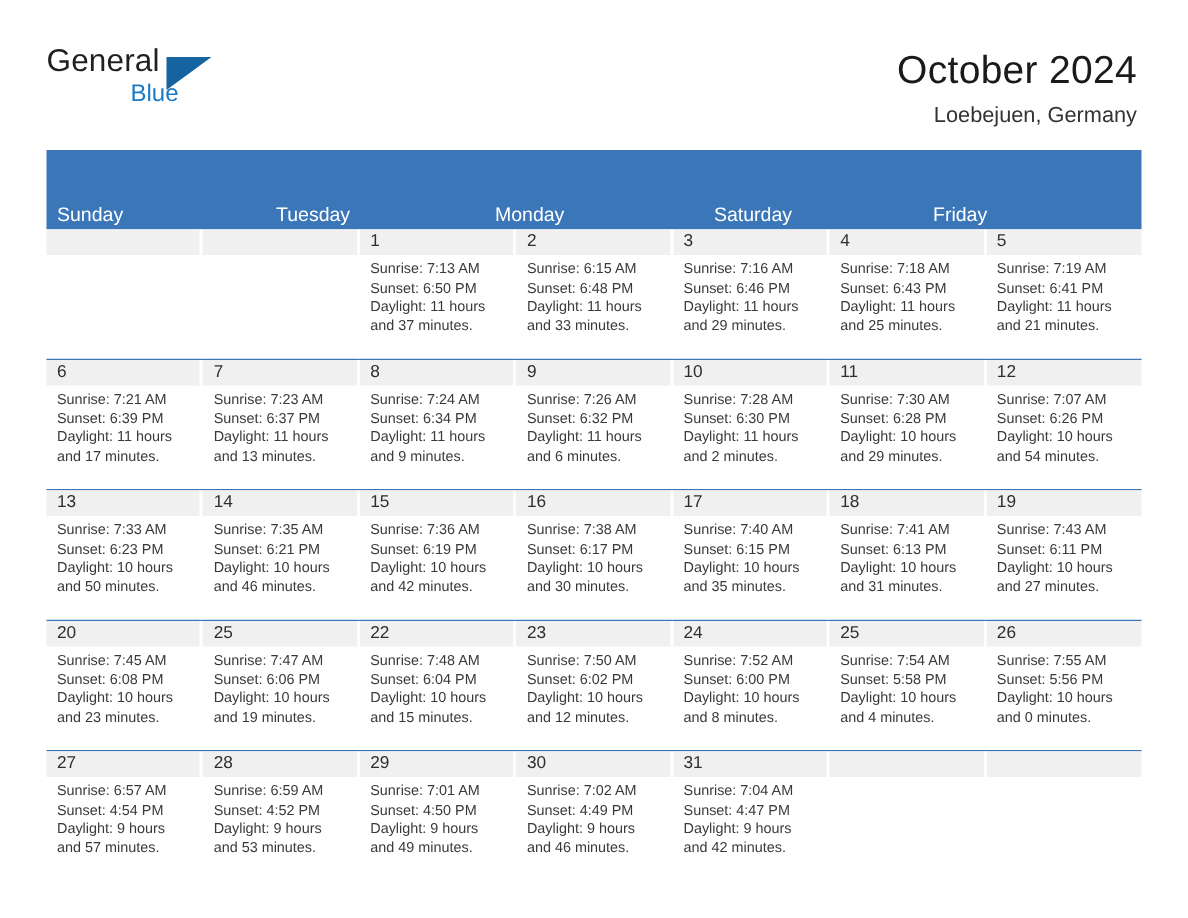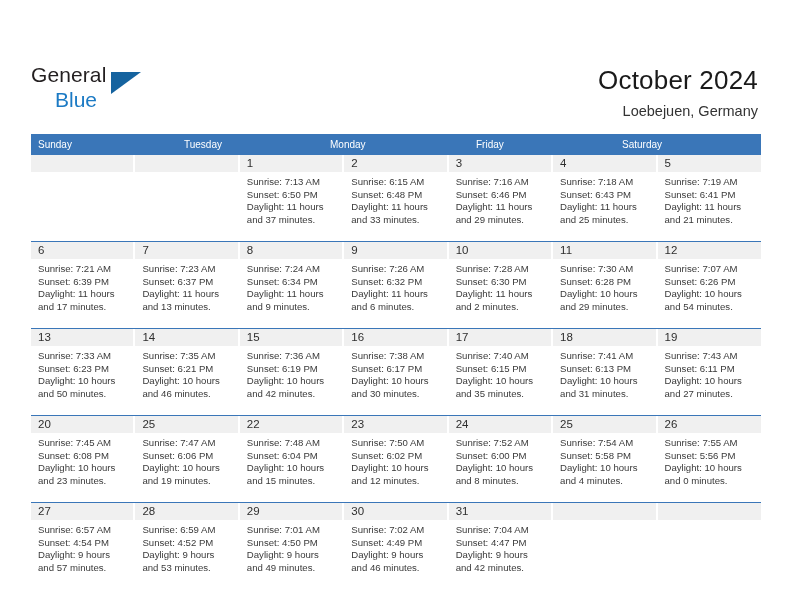--- a/index.html
+++ b/index.html
@@ -23,42 +23,42 @@
   }
 
   
   .top {
     display: flex;
     align-items: flex-start;
     justify-content: space-between;
     padding: 30px 34px 0 31px;
     box-sizing: border-box;
     height: 100px;
-    margin-top: 34px;
   }
 
   .logo {
     position: relative;
     width: 120px;
     height: 52px;
     line-height: 1;
   }
   .logo-general {
     font-size: 21px;
     color: #231f20;
     letter-spacing: 0.1px;
     display: block;
     height: 24px;
   }
   .logo-blue {
-    font-size: 21px;
+    font-size: 16px;
     color: #1b7ac4;
     display: block;
     margin-left: 24px;
     margin-top: 1px;
+    text-align: center;
   }
   .logo-triangle {
     position: absolute;
     left: 80px;
     top: 8px;
     width: 0;
     height: 0;
     border-left: 30px solid #15639f;
     border-bottom: 22px solid transparent;
   }
@@ -87,26 +87,27 @@
     width: 730px;
   }
 
   .dow-row {
     display: flex;
     background: #3a76b8;
   }
   .dow {
     flex: 1 1 0;
     color: #ffffff;
-    font-size: 10px;
+    font-size: 13px;
     line-height: 21px;
     height: 21px;
     padding-left: 7px;
     box-sizing: border-box;
     white-space: nowrap;
+    margin-top: 32px;
   }
 
   .week {
     border-top: 1.4px solid #3a76b8;
   }
   .week:first-of-type {
     border-top: none;
   }
 
   .week-inner {
@@ -168,22 +169,22 @@
       <div class="cal-subtitle">Loebejuen, Germany</div>
     </div>
 
   </div>
 
   <div class="calendar">
     <div class="dow-row">
         <div class="dow">Sunday</div>
         <div class="dow">Tuesday</div>
         <div class="dow">Monday</div>
+        <div class="dow">Saturday</div>
         <div class="dow">Friday</div>
-        <div class="dow">Saturday</div>
       </div>
     <div id="weeks-container">
         <div class="week">
           <div class="week-inner">
             <div class="cell empty">
               <div class="daynum-band">
                 <div class="daynum"></div>
               </div>
               <div class="cell-body"></div>
             </div>

